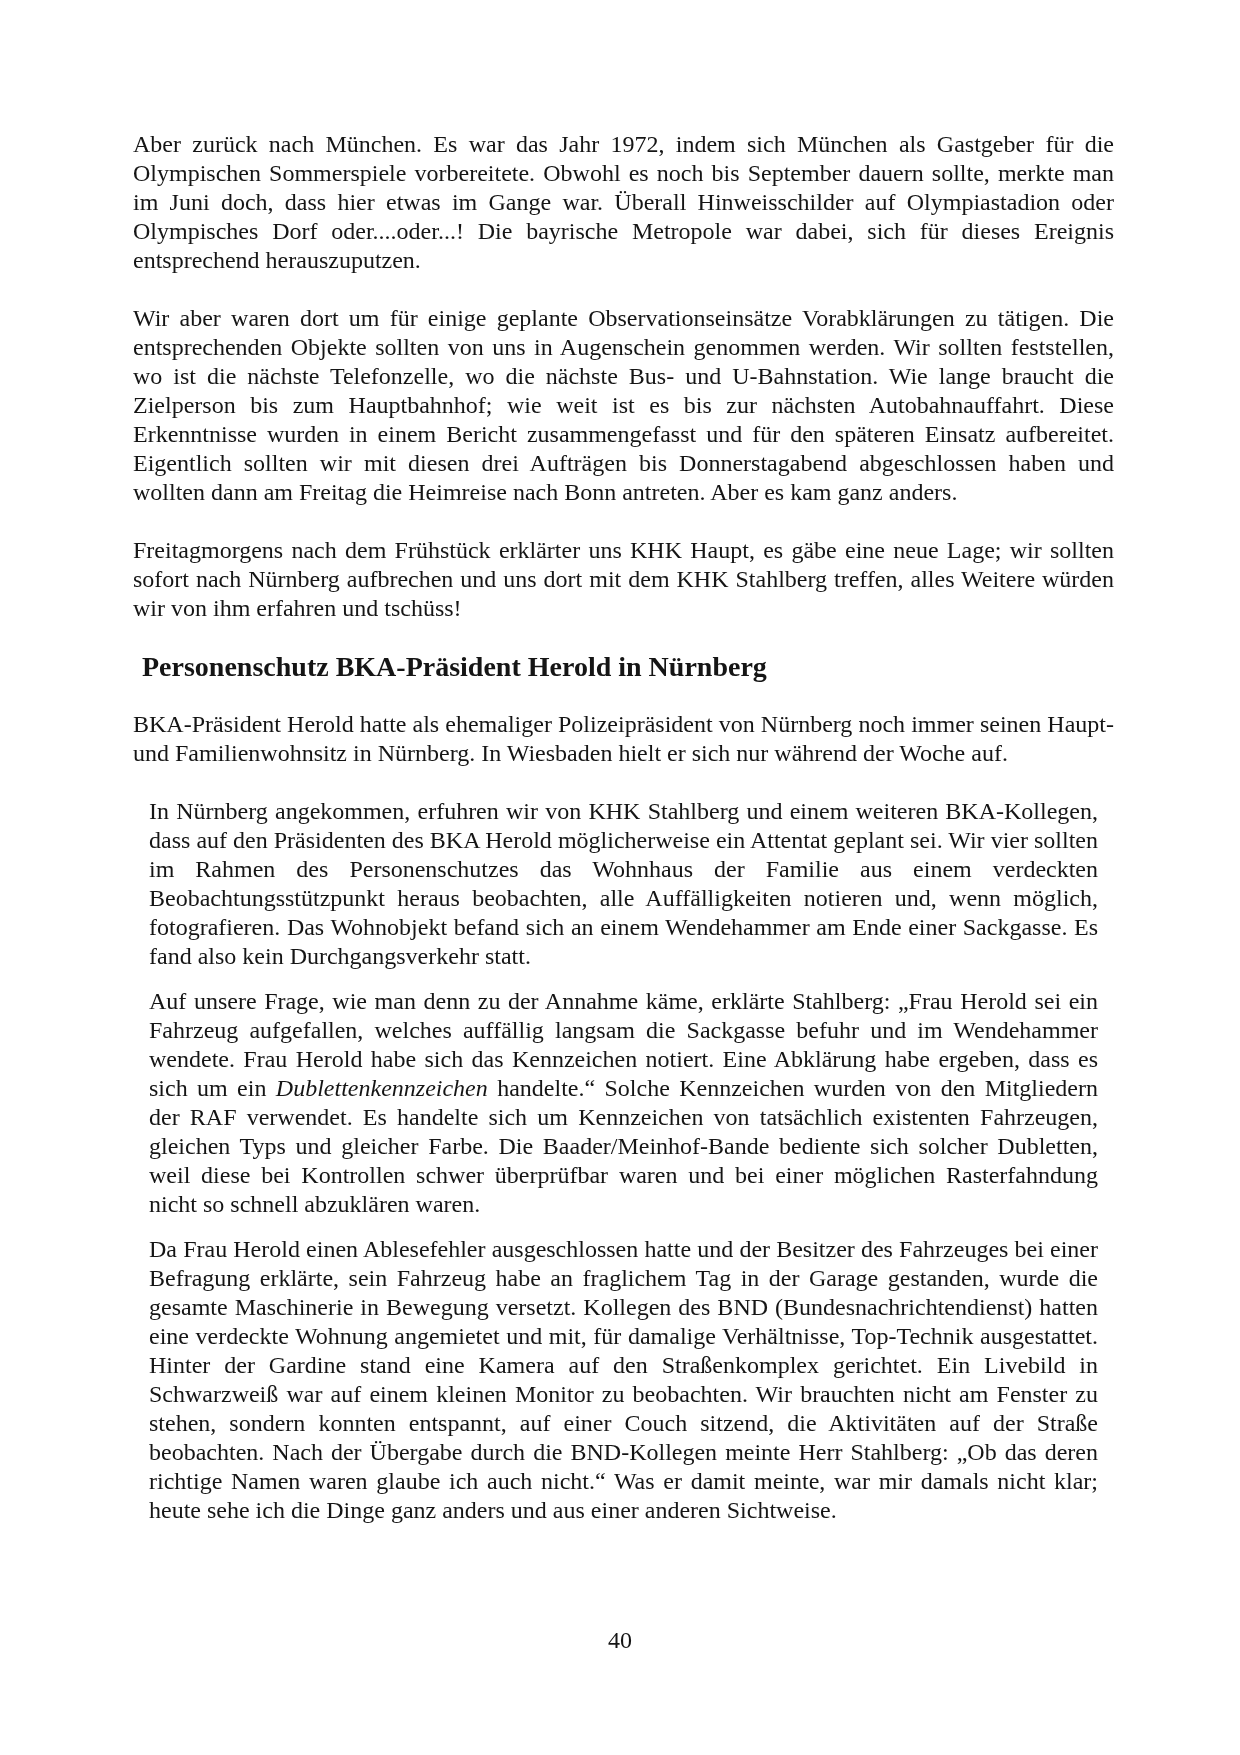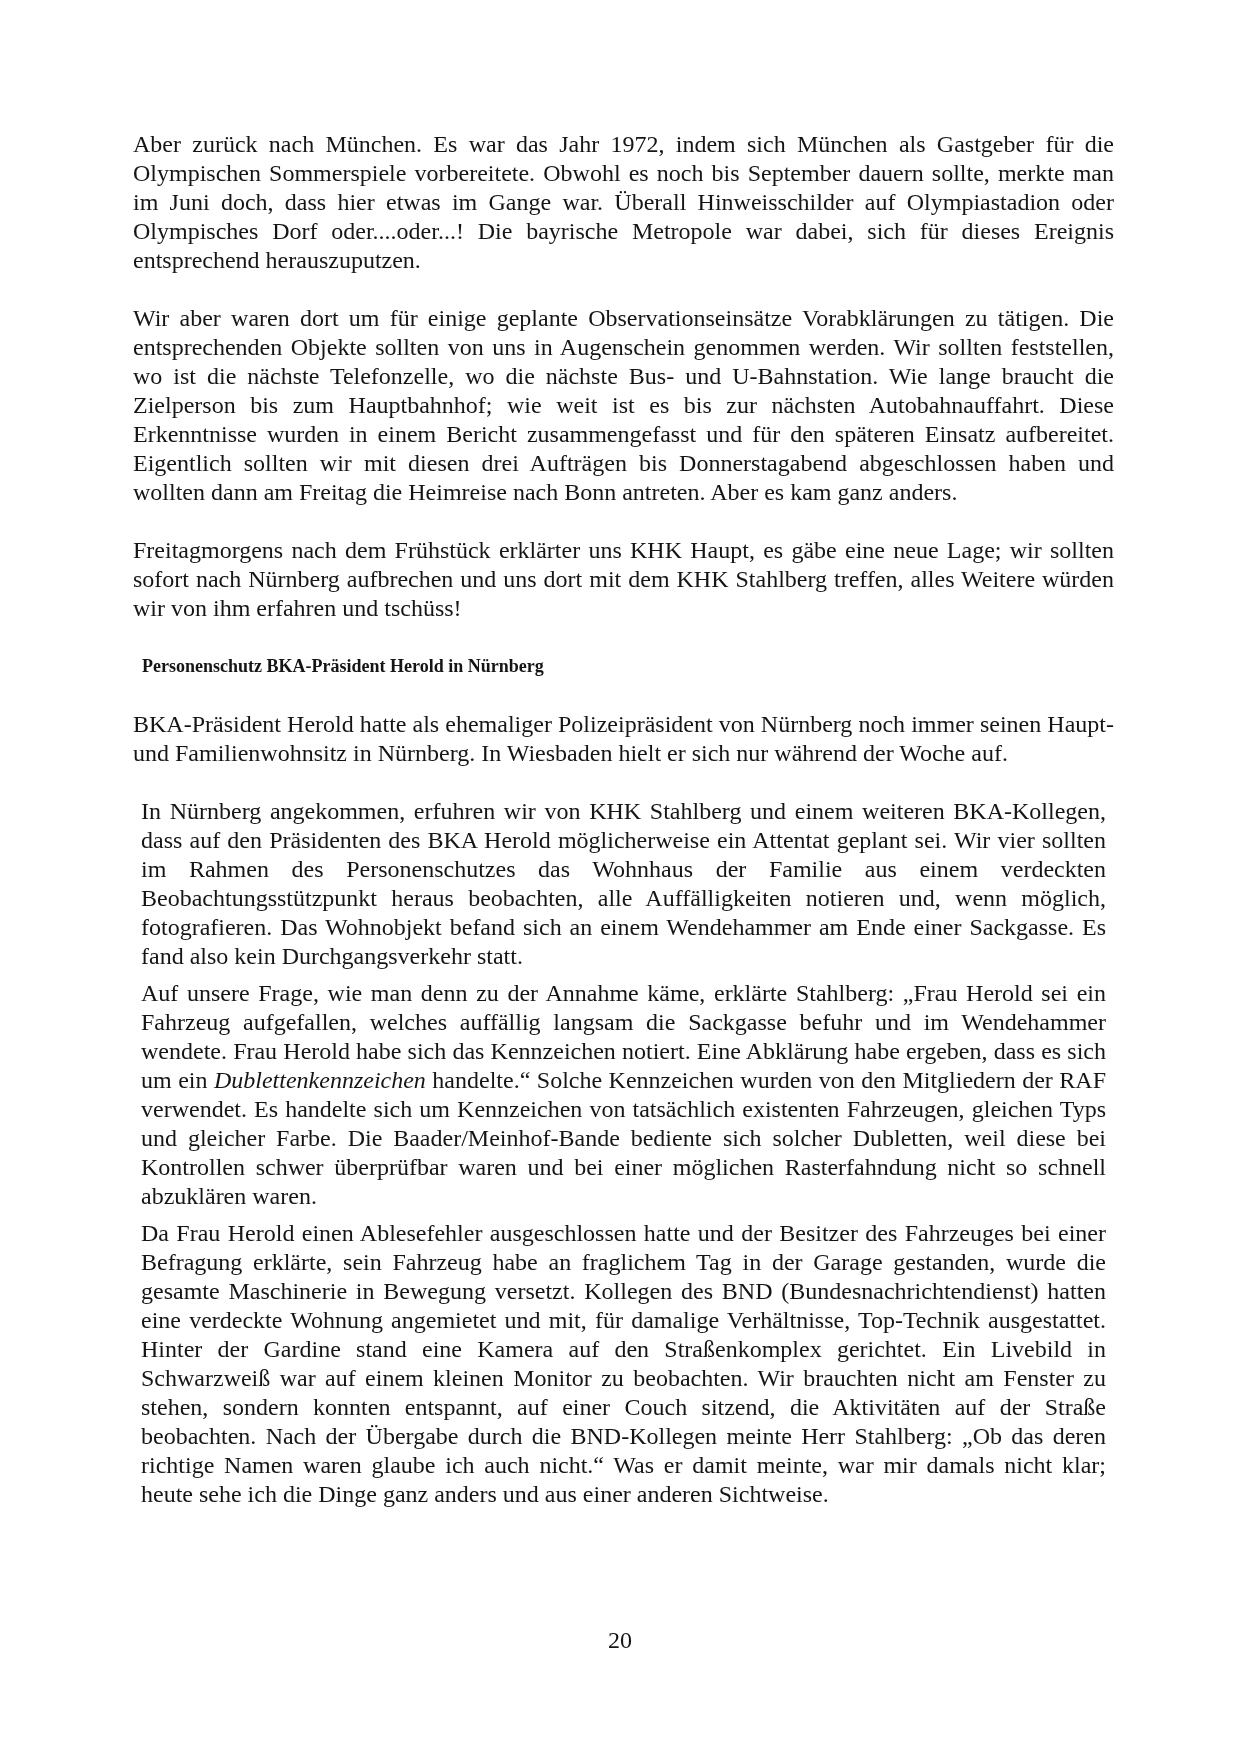--- a/index.html
+++ b/index.html
@@ -27,25 +27,25 @@
     width: 981px;
     font-size: 24px;
     line-height: 29px;
     text-align: justify;
     hyphens: none;
   }
   .para {
     margin: 10px 0 29px 0;
   }
   .para.tight {
-    margin: 8px;
+    margin: 16px;
     font-family: Liberation Serif, serif;
   }
   .heading {
-    font-size: 18px;
+    font-size: 28px;
     line-height: 29px;
     font-weight: bold;
     margin: 0 0 29px 0;
     padding-left: 9px;
     text-align: left;
   }
   .last-justify {
     text-align-last: justify;
   }
   .italic-term {
@@ -68,14 +68,14 @@
   <main class="text-block">
     <p class="para">Aber zurück nach München. Es war das Jahr 1972, indem sich München als Gastgeber für die Olympischen Sommerspiele vorbereitete. Obwohl es noch bis September dauern sollte, merkte man im Juni doch, dass hier etwas im Gange war. Überall Hinweisschilder auf Olympiastadion oder Olympisches Dorf oder....oder...! Die bayrische Metropole war dabei, sich für dieses Ereignis entsprechend herauszuputzen.</p>
     <p class="para">Wir aber waren dort um für einige geplante Observationseinsätze Vorabklärungen zu tätigen. Die entsprechenden Objekte sollten von uns in Augenschein genommen werden. Wir sollten feststellen, wo ist die nächste Telefonzelle, wo die nächste Bus- und U-Bahnstation. Wie lange braucht die Zielperson bis zum Hauptbahnhof; wie weit ist es bis zur nächsten Autobahnauffahrt. Diese Erkenntnisse wurden in einem Bericht zusammengefasst und für den späteren Einsatz aufbereitet. Eigentlich sollten wir mit diesen drei Aufträgen bis Donnerstagabend abgeschlossen haben und wollten dann am Freitag die Heimreise nach Bonn antreten. Aber es kam ganz anders.</p>
     <p class="para">Freitagmorgens nach dem Frühstück erklärter uns KHK Haupt, es gäbe eine neue Lage; wir sollten sofort nach Nürnberg aufbrechen und uns dort mit dem KHK Stahlberg treffen, alles Weitere würden wir von ihm erfahren und tschüss!</p>
     <h2 class="heading">Personenschutz BKA-Präsident Herold in Nürnberg</h2>
     <p class="para">BKA-Präsident Herold hatte als ehemaliger Polizeipräsident von Nürnberg noch immer seinen Haupt- und Familienwohnsitz in Nürnberg. In Wiesbaden hielt er sich nur während der Woche auf.</p>
     <p class="para tight">In Nürnberg angekommen, erfuhren wir von KHK Stahlberg und einem weiteren BKA-Kollegen, dass auf den Präsidenten des BKA Herold möglicherweise ein Attentat geplant sei. Wir vier sollten im Rahmen des Personenschutzes das Wohnhaus der Familie aus einem verdeckten Beobachtungsstützpunkt heraus beobachten, alle Auffälligkeiten notieren und, wenn möglich, fotografieren. Das Wohnobjekt befand sich an einem Wendehammer am Ende einer Sackgasse. Es fand also kein Durchgangsverkehr statt.</p>
     <p class="para tight"><span>Auf unsere Frage, wie man denn zu der Annahme käme, erklärte Stahlberg: „Frau Herold sei ein Fahrzeug aufgefallen, welches auffällig langsam die Sackgasse befuhr und im Wendehammer wendete. Frau Herold habe sich das Kennzeichen notiert. Eine Abklärung habe ergeben, dass es sich um ein </span><i class="italic-term">Dublettenkennzeichen</i><span> handelte.“ Solche Kennzeichen wurden von den Mitgliedern der RAF verwendet. Es handelte sich um Kennzeichen von tatsächlich existenten Fahrzeugen, gleichen Typs und gleicher Farbe. Die Baader/Meinhof-Bande bediente sich solcher Dubletten, weil diese bei Kontrollen schwer überprüfbar waren und bei einer möglichen Rasterfahndung nicht so schnell abzuklären waren.</span></p>
     <p class="para tight">Da Frau Herold einen Ablesefehler ausgeschlossen hatte und der Besitzer des Fahrzeuges bei einer Befragung erklärte, sein Fahrzeug habe an fraglichem Tag in der Garage gestanden, wurde die gesamte Maschinerie in Bewegung versetzt. Kollegen des BND (Bundesnachrichtendienst) hatten eine verdeckte Wohnung angemietet und mit, für damalige Verhältnisse, Top-Technik ausgestattet. Hinter der Gardine stand eine Kamera auf den Straßenkomplex gerichtet. Ein Livebild in Schwarzweiß war auf einem kleinen Monitor zu beobachten. Wir brauchten nicht am Fenster zu stehen, sondern konnten entspannt, auf einer Couch sitzend, die Aktivitäten auf der Straße beobachten. Nach der Übergabe durch die BND-Kollegen meinte Herr Stahlberg: „Ob das deren richtige Namen waren glaube ich auch nicht.“ Was er damit meinte, war mir damals nicht klar; heute sehe ich die Dinge ganz anders und aus einer anderen Sichtweise.</p>
   </main>
-  <div class="page-number">20</div>
+  <div class="page-number">40</div>
 </div>
 
 </body></html>

